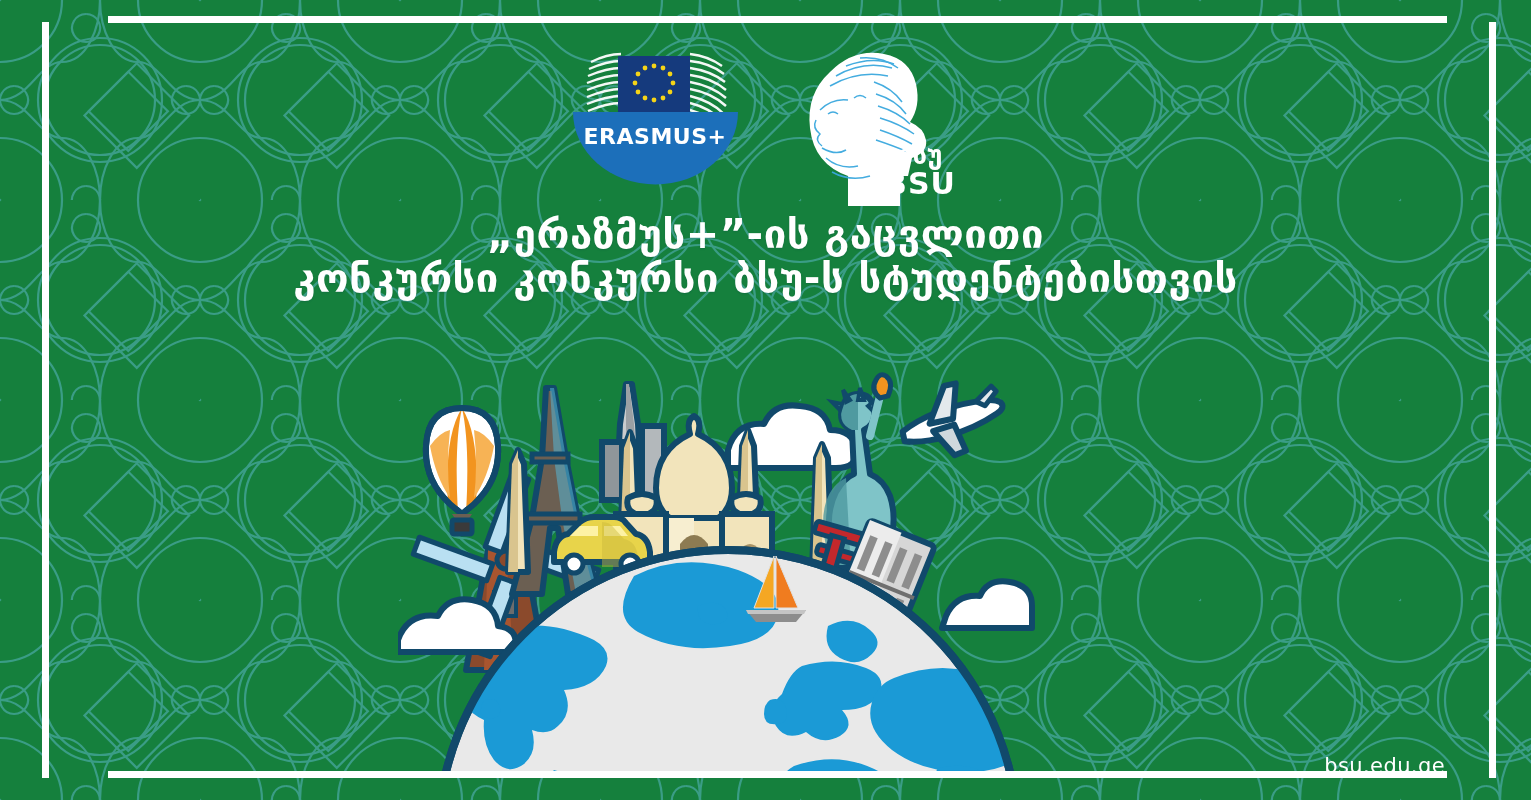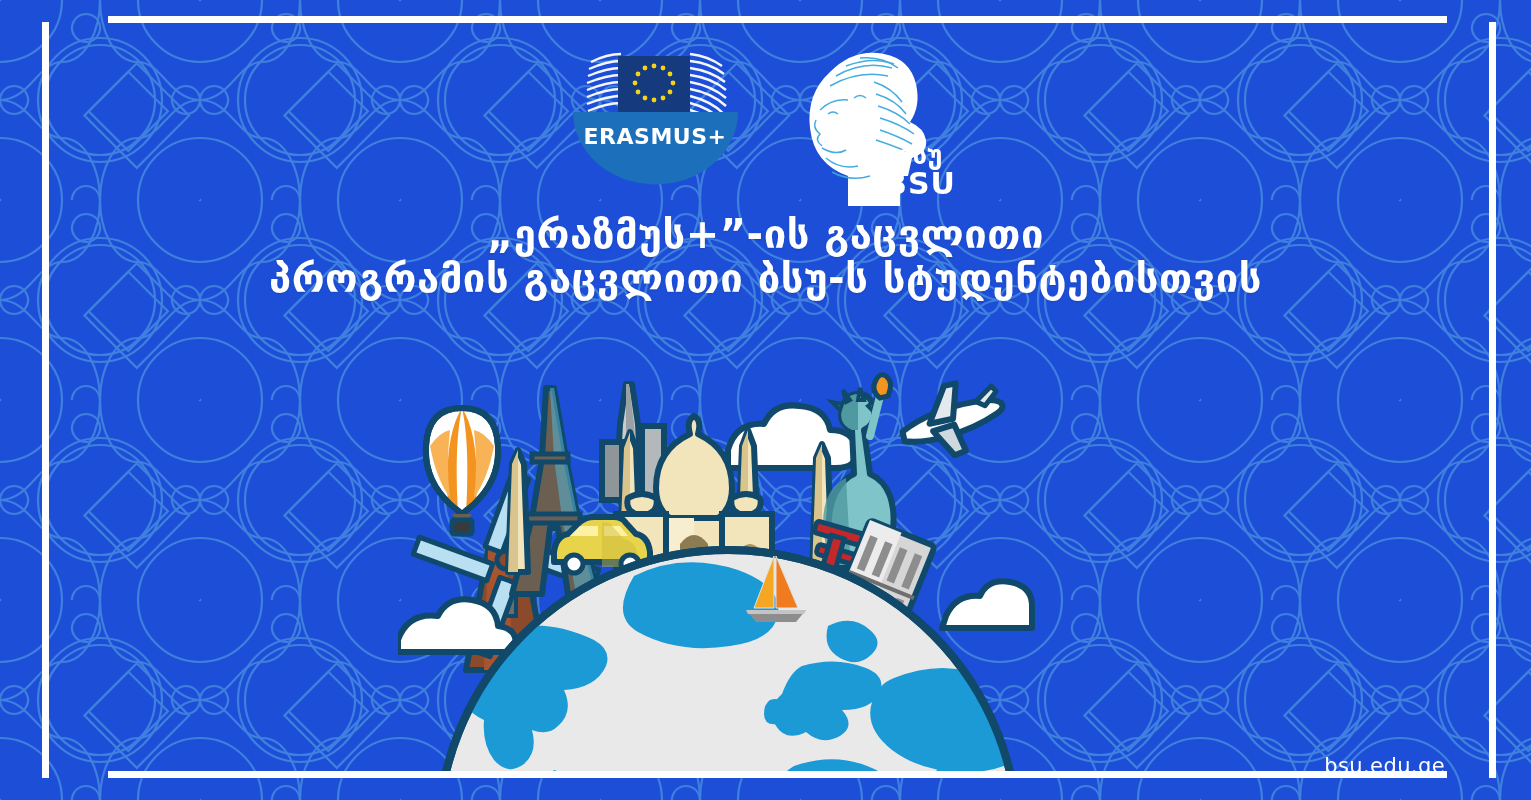--- a/index.html
+++ b/index.html
@@ -5,21 +5,21 @@
   html, body {
     margin: 0;
     padding: 0;
     background: #ffffff;
   }
   #poster {
     position: relative;
     width: 1531px;
     height: 800px;
     overflow: hidden;
-    background: #1d4ed8;
+    background: #15803d;
     font-family: "DejaVu Sans", "Liberation Sans", sans-serif;
     user-select: none;
   }
 
   
   .bg-pattern {
     position: absolute;
     inset: 0;
     z-index: 0;
     opacity: 0.5;
@@ -195,21 +195,21 @@
         <path d="M40 78 q 5 -4 10 0"></path>
       </g>
 
       <text x="132" y="128" text-anchor="middle" fill="#ffffff" font-family="'DejaVu Sans','Liberation Sans',sans-serif" font-size="26" font-weight="bold">ბსუ</text>
       <text x="132" y="158" text-anchor="middle" fill="#ffffff" font-family="'DejaVu Sans','Liberation Sans',sans-serif" font-size="30" font-weight="bold" letter-spacing="1">BSU</text>
     </svg>
   </div>
 
   <div class="title-block">
     <span class="title-line">„ერაზმუს+”-ის გაცვლითი</span>
-    <span class="title-line">პროგრამის გაცვლითი ბსუ-ს სტუდენტებისთვის</span>
+    <span class="title-line">კონკურსი კონკურსი ბსუ-ს სტუდენტებისთვის</span>
   </div>
 
   <svg class="illustration" viewBox="0 0 660 420" aria-hidden="true">
     <defs>
       <clipPath id="globeClip">
         <circle cx="330" cy="470" r="290"></circle>
       </clipPath>
       <clipPath id="frameClip">
         <rect x="0" y="0" width="660" height="408"></rect>
       </clipPath>

